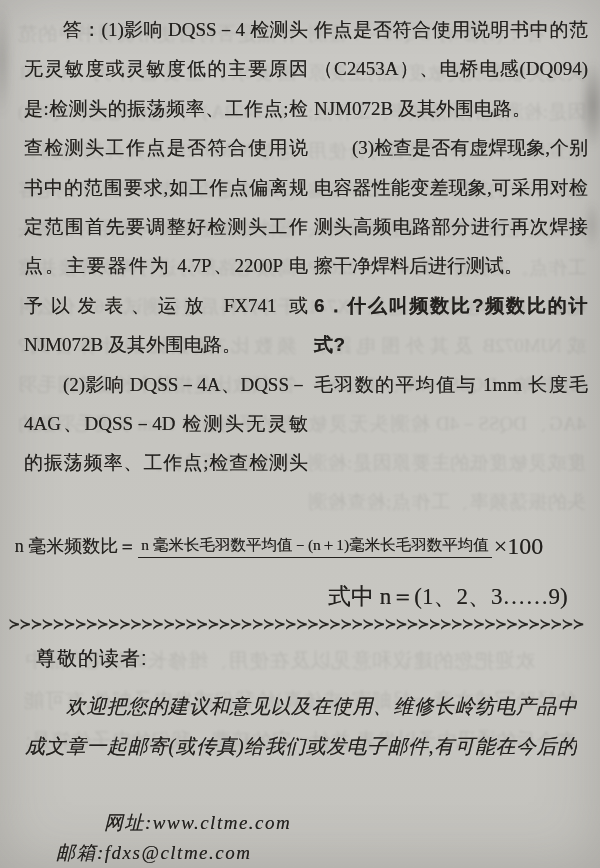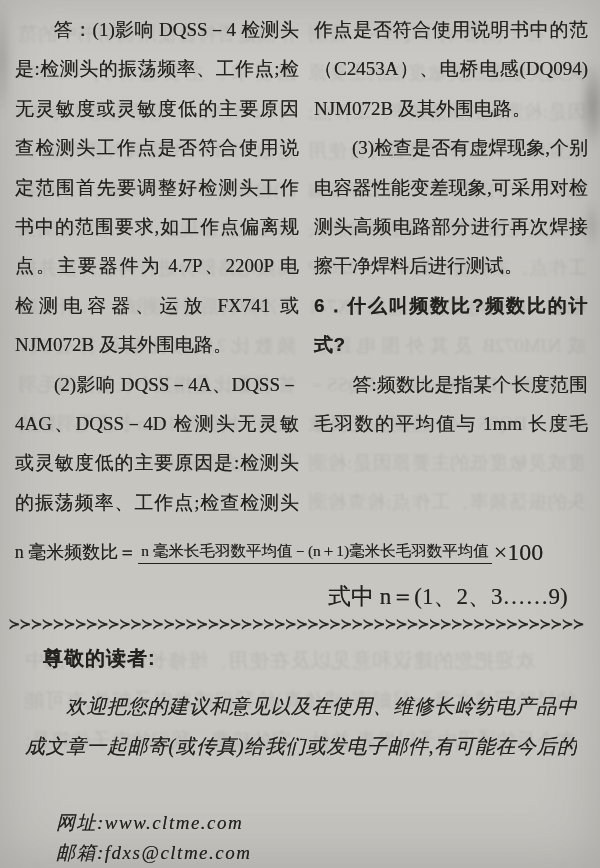--- a/index.html
+++ b/index.html
@@ -26,112 +26,110 @@
   }
   #ghost-a{left:18px;top:14px;width:278px;height:508px;}
   #ghost-b{left:308px;top:14px;width:278px;height:508px;}
   #ghost-c{left:24px;top:640px;width:552px;height:220px;font-size:20px;line-height:40px;}
   .smudge{position:absolute;z-index:1;pointer-events:none;filter:blur(3px);}
   #smudge-1{right:-6px;top:60px;width:26px;height:90px;background:radial-gradient(ellipse at center,rgba(45,43,40,.30),transparent 70%);}
   #smudge-2{left:-8px;top:0;width:20px;height:120px;background:radial-gradient(ellipse at center,rgba(45,43,40,.18),transparent 70%);}
   #smudge-3{right:0;top:200px;width:16px;height:50px;background:radial-gradient(ellipse at center,rgba(45,43,40,.16),transparent 70%);}
 
   .col{position:absolute;top:10px;z-index:2;font-size:19px;}
-  #left-col{left:15px;width:284px;}
+  #left-col{left:24px;width:284px;}
   #right-col{left:314px;width:274px;}
   .line{
     height:39.4px;line-height:39.4px;white-space:nowrap;
     text-shadow:0 0 .5px rgba(20,18,15,.55);
   }
   .line.j{text-align:justify;text-align-last:justify;white-space:normal;overflow:hidden;}
   .line.b{
     font-family:"Liberation Sans","DejaVu Sans",sans-serif;
     font-weight:700;letter-spacing:.5px;
   }
 
   #formula{
     position:absolute;z-index:2;top:524px;left:0;width:524px;
     display:flex;justify-content:center;align-items:center;
     padding-left:34px;box-sizing:border-box;
     text-shadow:0 0 .5px rgba(20,18,15,.5);
   }
   #formula .lhs{font-size:18px;white-space:nowrap;}
-  #formula .frac{display:inline-block;text-align:center;margin:16px 2px;vertical-align:middle;}
+  #formula .frac{display:inline-block;text-align:center;margin:10px 2px;vertical-align:middle;}
   #formula .num{display:block;font-size:15.5px;line-height:22px;border-bottom:1.8px solid #23211e;padding:0 3px 1px;white-space:nowrap;}
   #formula .den{display:block;font-size:15.5px;line-height:22px;padding-top:1px;white-space:nowrap;}
   #formula .mult{font-size:24px;white-space:nowrap;}
   #formula-condition{
     position:absolute;z-index:2;top:584px;left:328px;
     font-size:23px;line-height:26px;white-space:nowrap;
     text-shadow:0 0 .5px rgba(20,18,15,.5);
   }
   #chain-divider{
     position:absolute;z-index:2;top:613px;left:8px;width:584px;height:22px;
     overflow:hidden;white-space:nowrap;
     font-family:"DejaVu Sans",sans-serif;font-weight:700;
     font-size:15px;line-height:22px;letter-spacing:-1.5px;color:#2a2824;
   }
   #reader-heading{
-    position:absolute;z-index:2;top:645px;left:43px;
+    position:absolute;z-index:2;top:645px;left:36px;
     font-family:"Liberation Sans","DejaVu Sans",sans-serif;
-    font-weight:700;font-size:20px;letter-spacing:1px;
+    font-weight:400;font-size:20px;letter-spacing:1px;
     text-shadow:0 0 .5px rgba(20,18,15,.5);
   }
   #reader-paragraph{
     position:absolute;z-index:2;top:686px;left:25px;width:552px;
     font-style:italic;font-size:20px;
   }
   #reader-paragraph .line{height:40px;line-height:40px;}
   .contact{
     position:absolute;z-index:2;left:56px;
     font-style:italic;font-size:19px;letter-spacing:1.5px;
     white-space:nowrap;text-shadow:0 0 .5px rgba(20,18,15,.5);
   }
-  #website-line{top:810px;}
+  #website-line{top:810px;margin-left:48px;}
   #email-line{top:840px;}
 </style>
 </head>
 <body>
 
 <div id="page">
 
   <div class="ghost" id="ghost-a">作点是否符合使用说明书中的范围要求。主要器件为 CL0201（C2453A）、电桥电感(DQ094)运放NJM072B 及其外围电路。　　(3)检查是否有虚焊现象,个别电容器性能变差现象,可采用对检测头高频电路部分进行再次焊接并擦干净焊料后进行测试。6．什么叫频数比?频数比的计算公式?　　答:频数比是指某个长度范围毛羽数的平均值与 1mm 长度毛羽数的平均值之百分比。</div>
   <div class="ghost" id="ghost-b">　　答：(1)影响 DQSS－4 检测头无灵敏度或灵敏度低的主要原因是:检测头的振荡频率、工作点;检查检测头工作点是否符合使用说明书中的范围要求,如工作点偏离规定范围首先要调整好检测头工作点。主要器件为 4.7P、2200P 电容、检测电容器、运放 FX741 或NJM072B 及其外围电路。　　(2)影响 DQSS－4A、DQSS－4AG、DQSS－4D 检测头无灵敏度或灵敏度低的主要原因是:检测头的振荡频率、工作点;检查检测头工</div>
   <div class="ghost" id="ghost-c">　　欢迎把您的建议和意见以及在使用、维修长岭纺电产品中的经验写成文章一起邮寄(或传真)给我们或发电子邮件,有可能在今后的通讯中予以发表,并付一定的稿费。我们的电子信箱是:</div>
   <div class="smudge" id="smudge-1"></div>
   <div class="smudge" id="smudge-2"></div>
   <div class="smudge" id="smudge-3"></div>
 
   <div class="col" id="left-col">
       <div class="line j">　　答：(1)影响 DQSS－4 检测头</div>
+      <div class="line j">无灵敏度或灵敏度低的主要原因</div>
       <div class="line j">是:检测头的振荡频率、工作点;检</div>
-      <div class="line j">无灵敏度或灵敏度低的主要原因</div>
       <div class="line j">查检测头工作点是否符合使用说明</div>
+      <div class="line j">书中的范围要求,如工作点偏离规</div>
       <div class="line j">定范围首先要调整好检测头工作</div>
-      <div class="line j">书中的范围要求,如工作点偏离规</div>
       <div class="line j">点。主要器件为 4.7P、2200P 电容、</div>
-      <div class="line j">检测电容器、运放 FX741 或</div>
+      <div class="line j">予以发表、运放 FX741 或</div>
       <div class="line">NJM072B 及其外围电路。</div>
       <div class="line j">　　(2)影响 DQSS－4A、DQSS－</div>
       <div class="line j">4AG、DQSS－4D 检测头无灵敏度</div>
-      <div class="line j">或灵敏度低的主要原因是:检测头</div>
       <div class="line j">的振荡频率、工作点;检查检测头工</div>
     </div>
 
   <div class="col" id="right-col">
       <div class="line j">作点是否符合使用说明书中的范围</div>
       <div class="line j">（C2453A）、电桥电感(DQ094)运放</div>
       <div class="line">NJM072B 及其外围电路。</div>
       <div class="line j">　　(3)检查是否有虚焊现象,个别</div>
       <div class="line j">电容器性能变差现象,可采用对检</div>
       <div class="line j">测头高频电路部分进行再次焊接并</div>
       <div class="line">擦干净焊料后进行测试。</div>
       <div class="line j b">6．什么叫频数比?频数比的计算公</div>
       <div class="line b">式?</div>
-      <div class="line j">　　答:频数比是指某个长度范围</div>
       <div class="line j">毛羽数的平均值与 1mm 长度毛羽</div>
     </div>
 
   <div id="formula">
     <span class="lhs">n 毫米频数比＝</span>
     <span class="frac">
       <span class="num">n 毫米长毛羽数平均值－(n＋1)毫米长毛羽数平均值</span>
     </span>
     <span class="mult">×100</span>
   </div>

